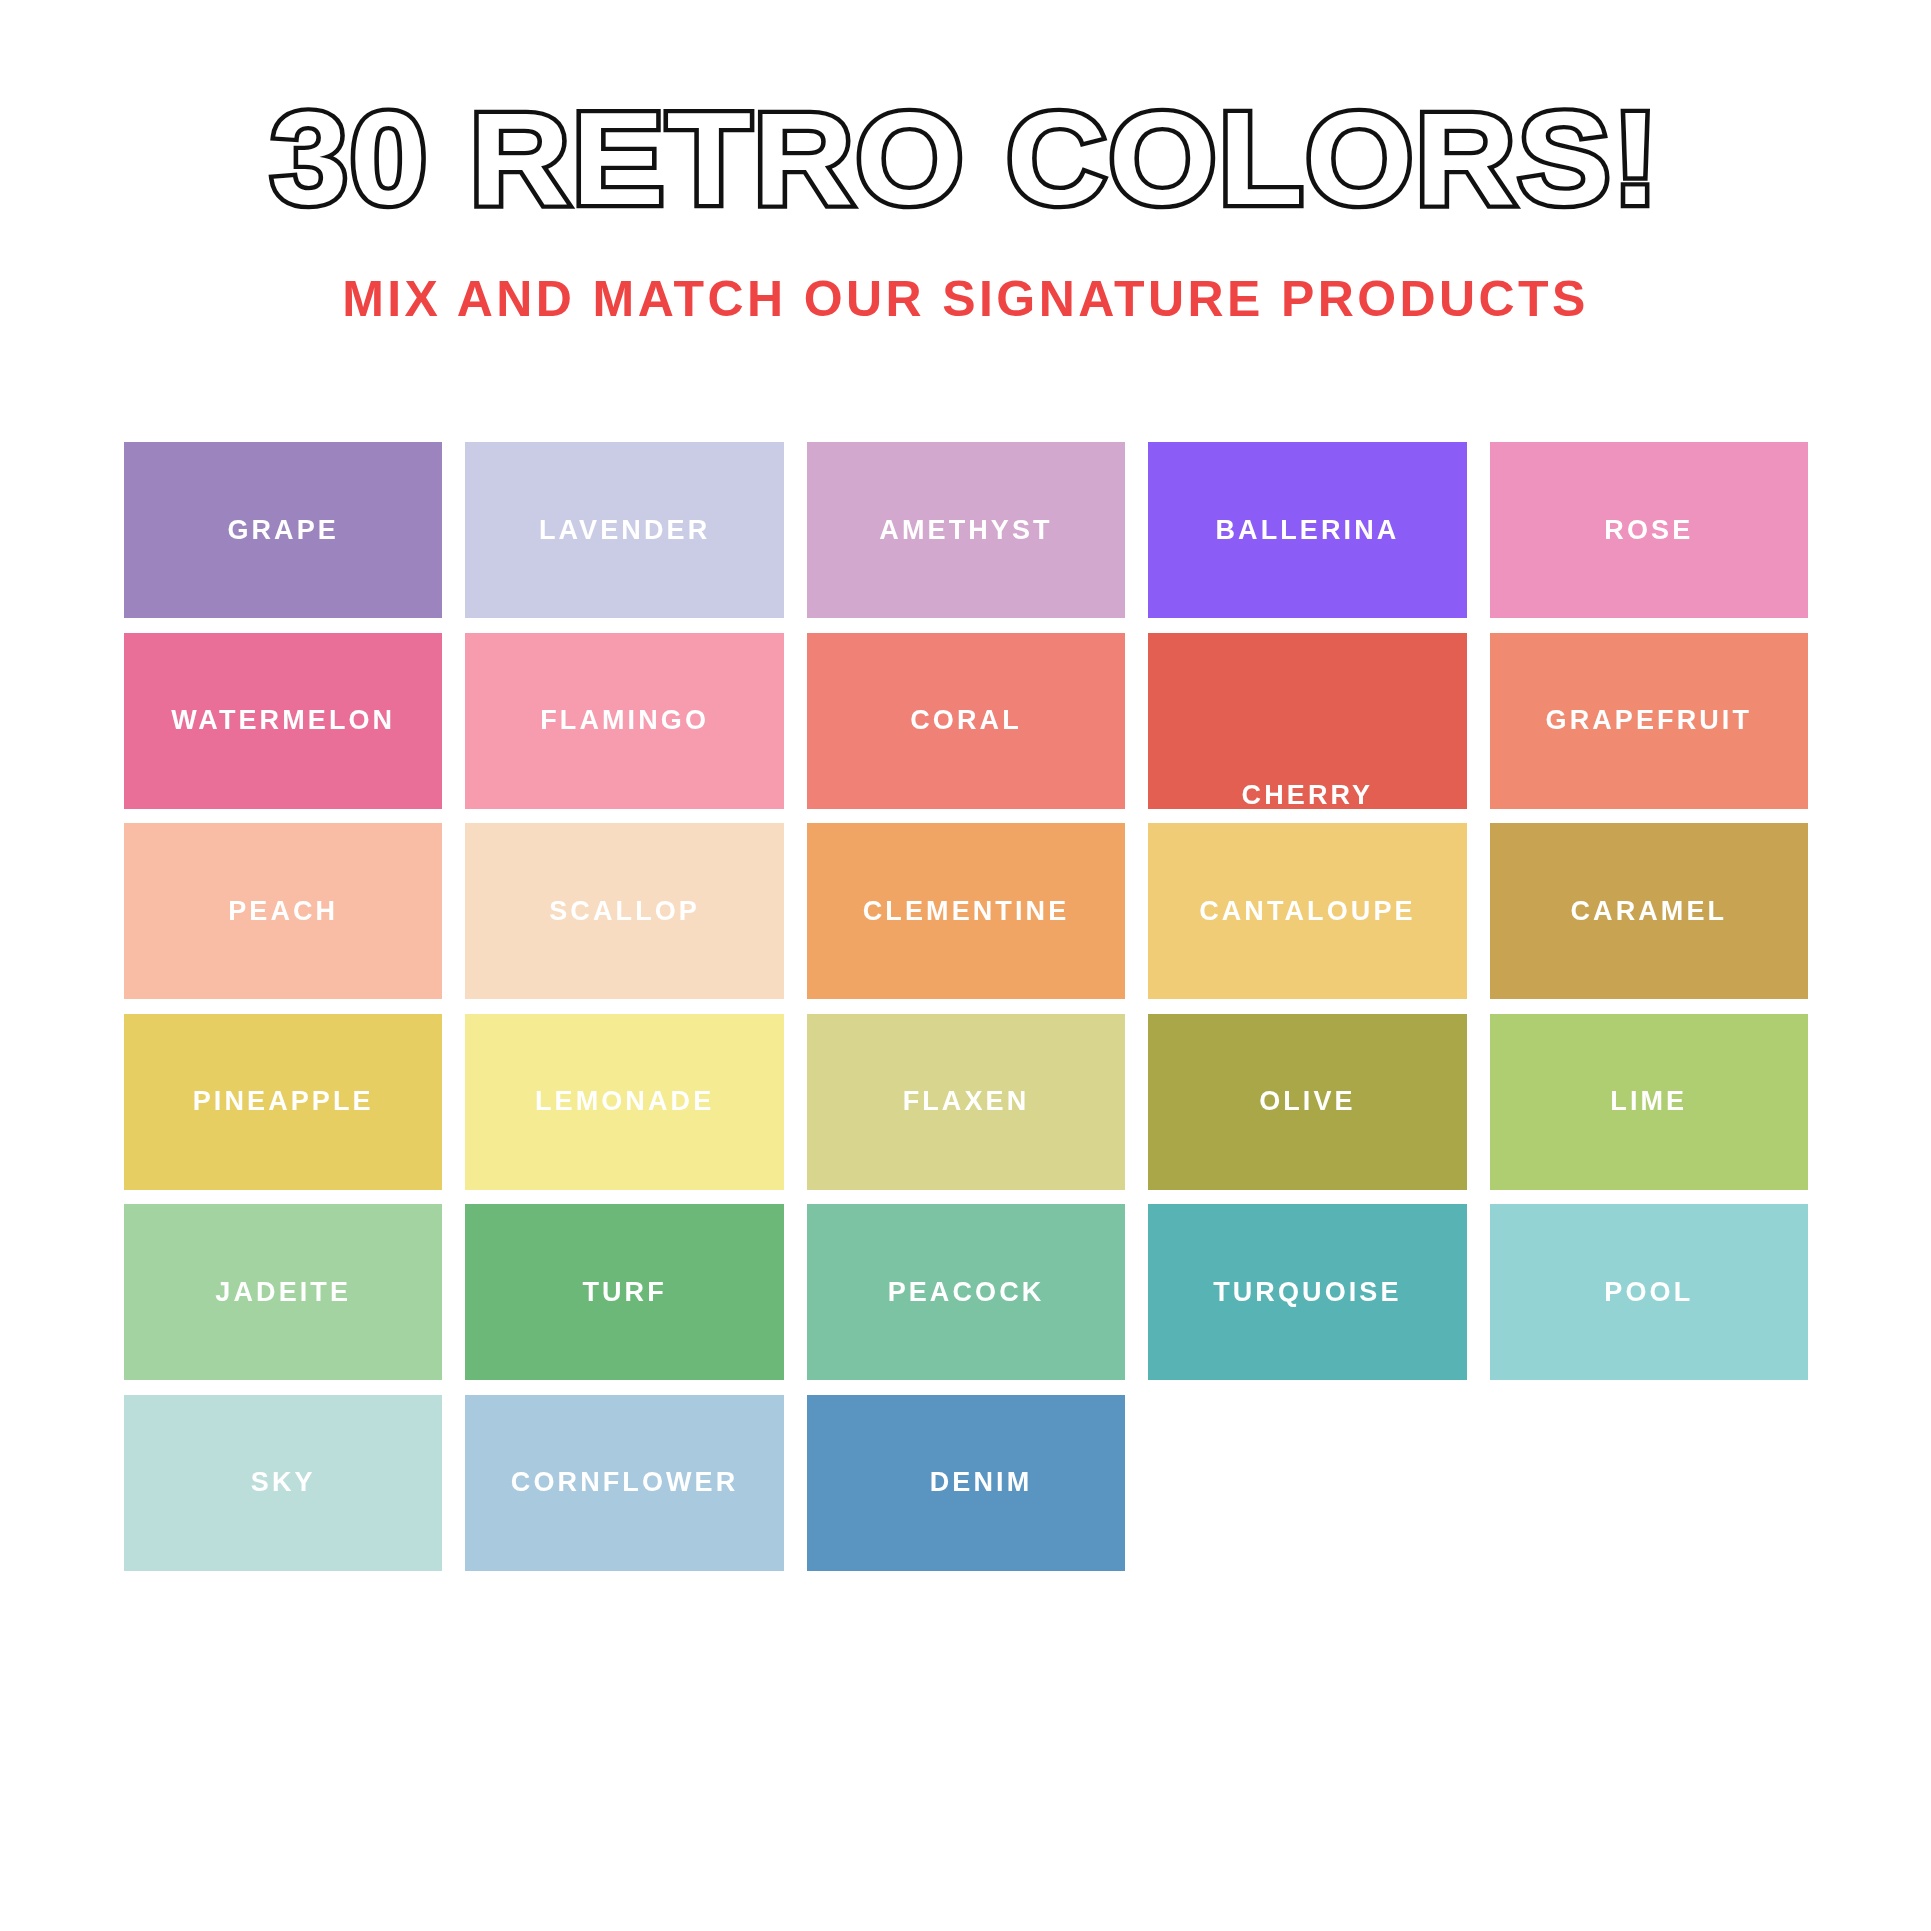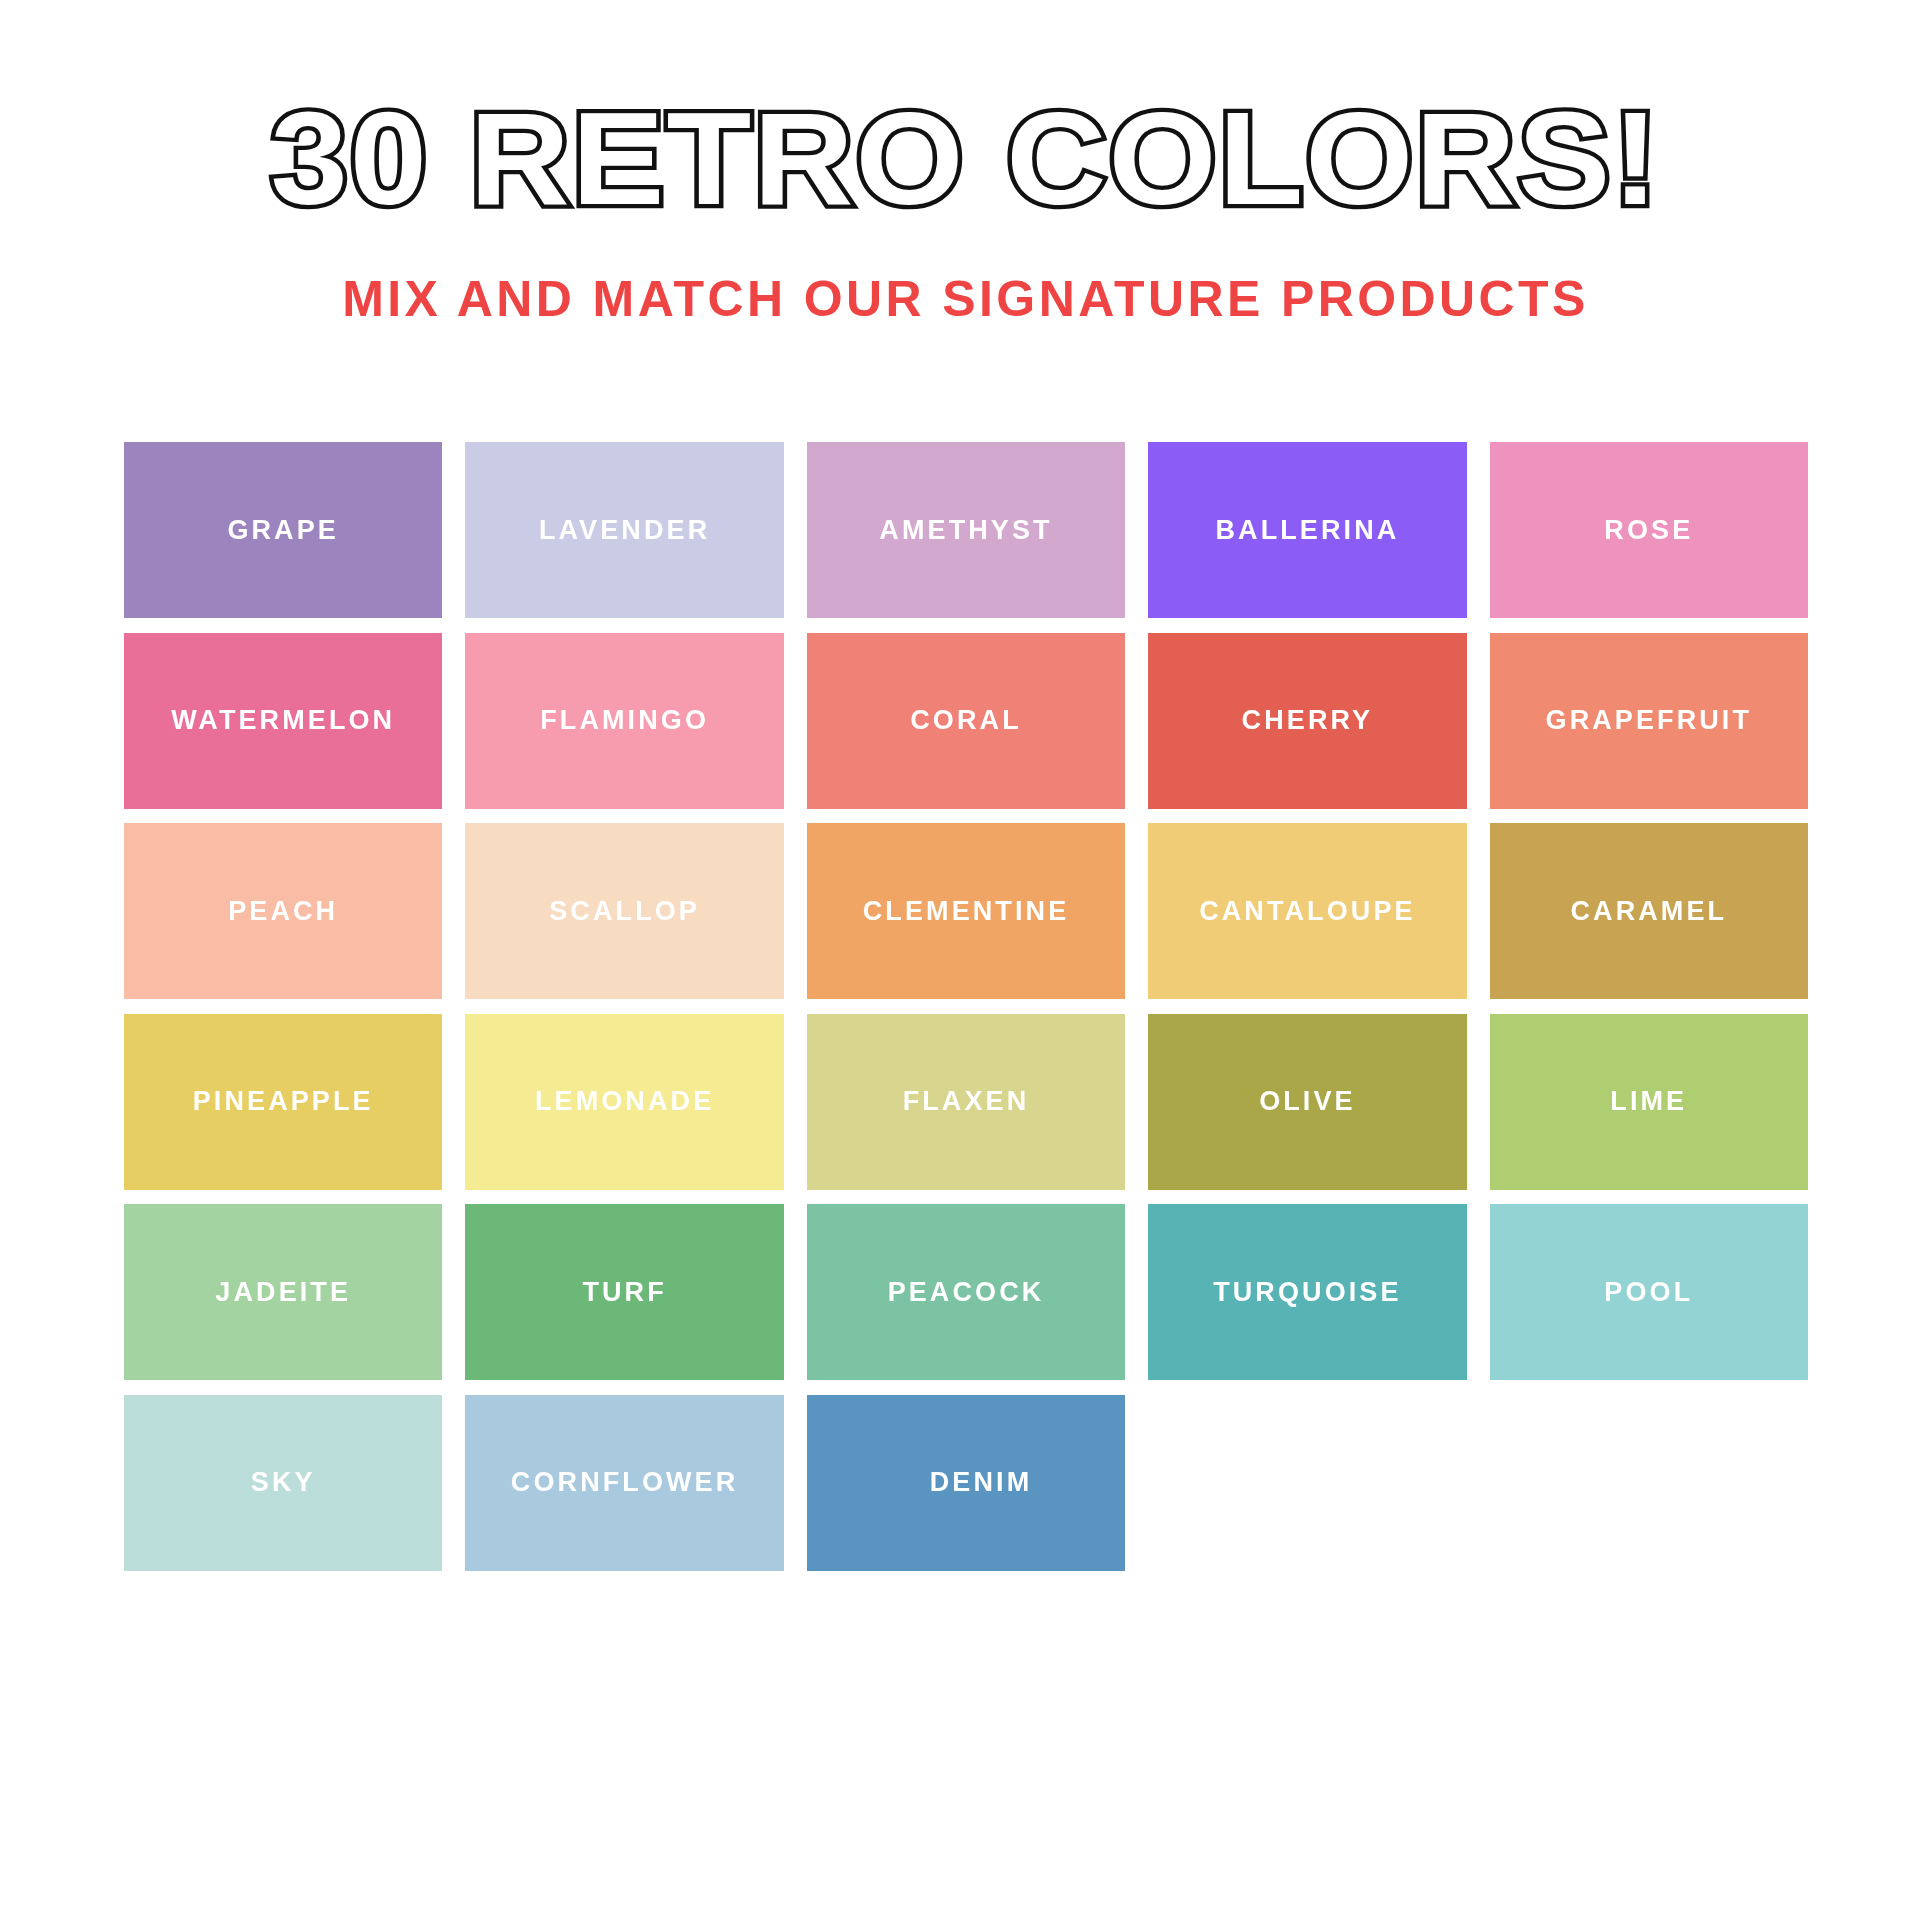--- a/index.html
+++ b/index.html
@@ -133,21 +133,21 @@
       </div>
       <div class="swatch" style="background: rgb(233, 111, 152);">
         <span class="swatch-label">WATERMELON</span>
       </div>
       <div class="swatch" style="background: rgb(246, 156, 174);">
         <span class="swatch-label">FLAMINGO</span>
       </div>
       <div class="swatch" style="background: rgb(240, 129, 119);">
         <span class="swatch-label">CORAL</span>
       </div>
-      <div class="swatch" style="background: rgb(227, 95, 82);">
+      <div class="swatch" style="background: rgb(227, 95, 82); align-items: flex-end;">
         <span class="swatch-label">CHERRY</span>
       </div>
       <div class="swatch" style="background: rgb(240, 138, 113);">
         <span class="swatch-label">GRAPEFRUIT</span>
       </div>
       <div class="swatch" style="background: rgb(249, 188, 164);">
         <span class="swatch-label">PEACH</span>
       </div>
       <div class="swatch" style="background: rgb(248, 220, 194);">
         <span class="swatch-label">SCALLOP</span>

